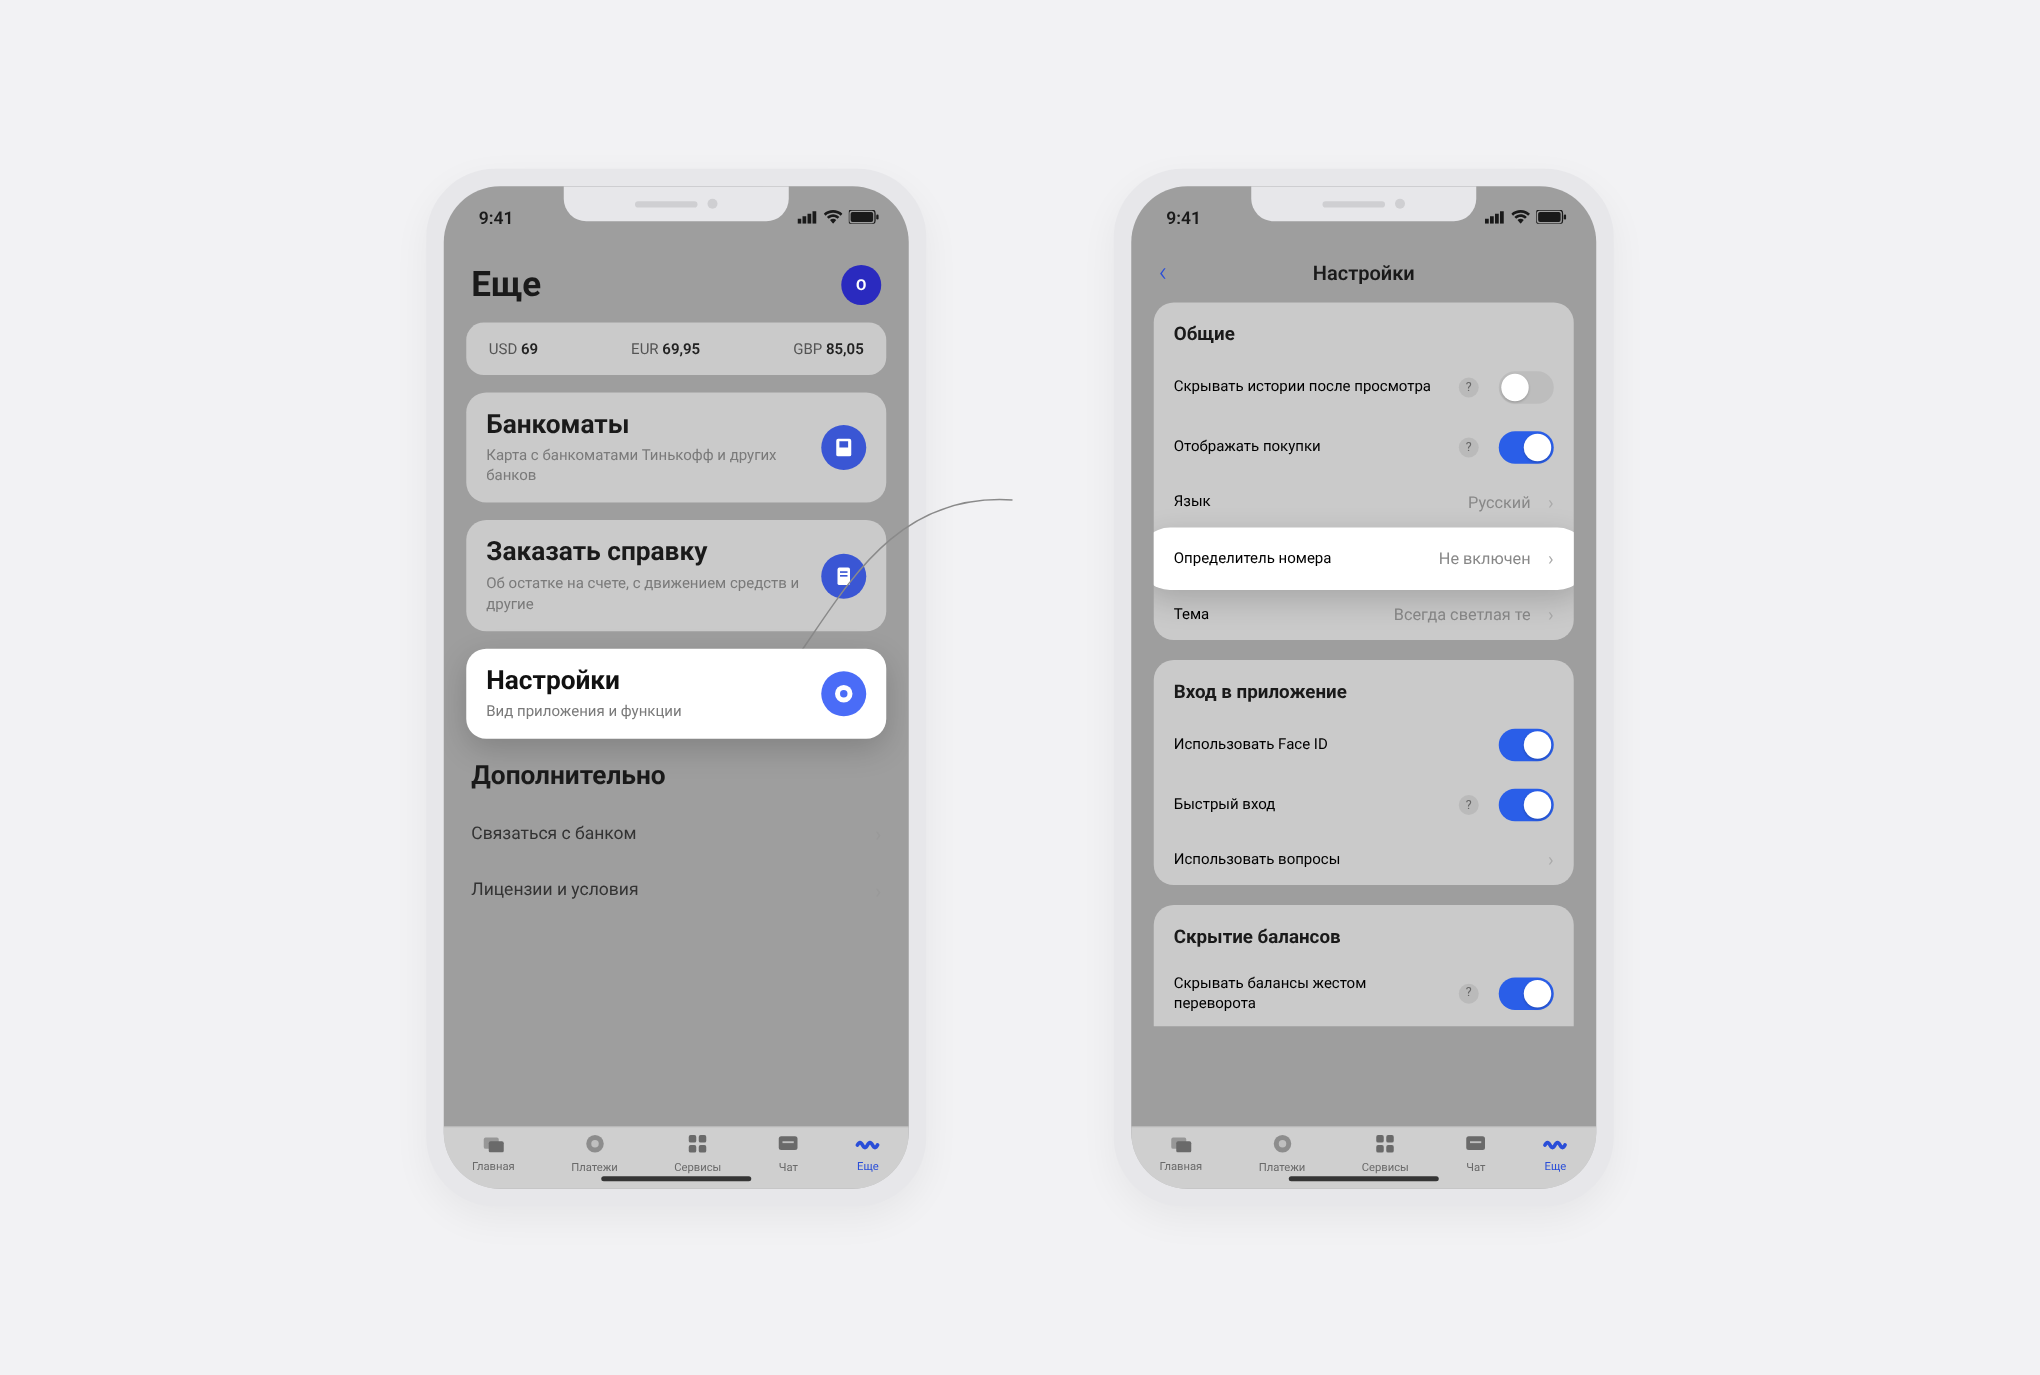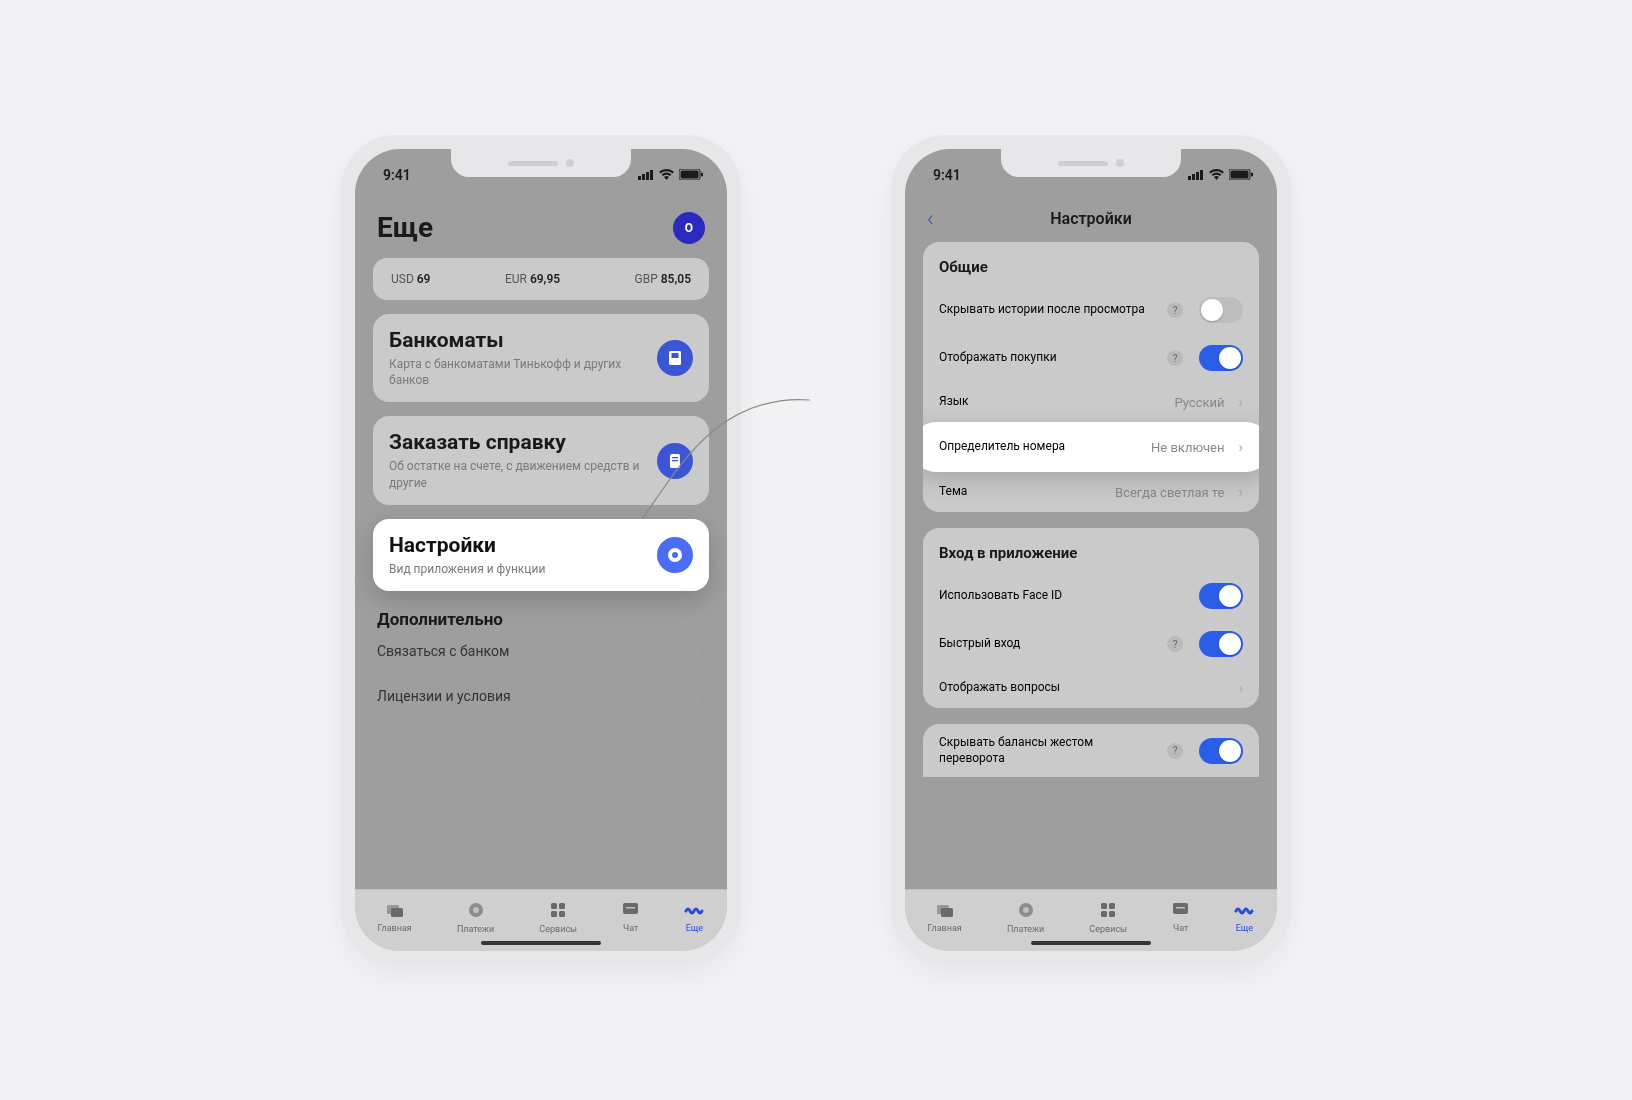--- a/index.html
+++ b/index.html
@@ -116,31 +116,31 @@
   .card-title { font-size:21px; font-weight:700; color:#1a1a1a; margin-bottom:4px; }
   .card.highlight .card-title { color:#111; }
   .card-sub { font-size:12px; color:#7a7a7a; line-height:1.35; }
   .card-icon {
     width:36px; height:36px; border-radius:50%;
     background:#3a56d4; display:flex; align-items:center; justify-content:center;
     color:#fff; flex-shrink:0;
   }
   .card-icon.light { background:#4a6cf7; }
   .section-header {
-    font-size:17px; font-weight:700; color:#1a1a1a;
-    margin: 18px 4px 0 4px;
+    font-size:21px; font-weight:700; color:#1a1a1a;
+    margin: 18px 4px 12px 4px;
   }
   .list-row {
     display:flex; justify-content:space-between; align-items:center;
     padding: 13px 4px;
     font-size:14px; color:#333;
   }
   .list-row .chev { color:#999; font-size:16px; }
   .nav {
-    height:62px;
+    height:50px;
     background: rgba(255,255,255,0.5);
     border-top:1px solid rgba(0,0,0,0.06);
     display:flex; justify-content:space-around; align-items:center;
     padding-bottom:6px;
   }
   .nav-item { text-align:center; font-size:9px; color:#6a6a6a; display:flex; flex-direction:column; align-items:center; gap:3px; }
   .nav-item.active { color:#2a4ed8; }
   .nav-icon { font-size:17px; line-height:1; }
   .home-indicator {
     position:absolute; bottom:6px; left:50%; transform:translateX(-50%);
@@ -422,26 +422,27 @@
           <div class="sg-row">
             <span class="label">Использовать Face ID</span>
             <div class="toggle on"></div>
           </div>
           <div class="sg-row">
             <span class="label">Быстрый вход</span>
             <span class="help-dot">?</span>
             <div class="toggle on"></div>
           </div>
           <div class="sg-row">
-            <span class="label">Отображать вопросы</span>
+            <span class="label">Использовать вопросы</span>
             <span class="chev">›</span>
           </div>
         </div>
 
         <div class="settings-group open-top">
+          <div class="sg-title">Скрытие балансов</div>
           <div class="sg-row">
             <span class="label">Скрывать балансы жестом переворота</span>
             <span class="help-dot">?</span>
             <div class="toggle on"></div>
           </div>
         </div>
       </div>
 
       <div class="nav">
         <div class="nav-item">

